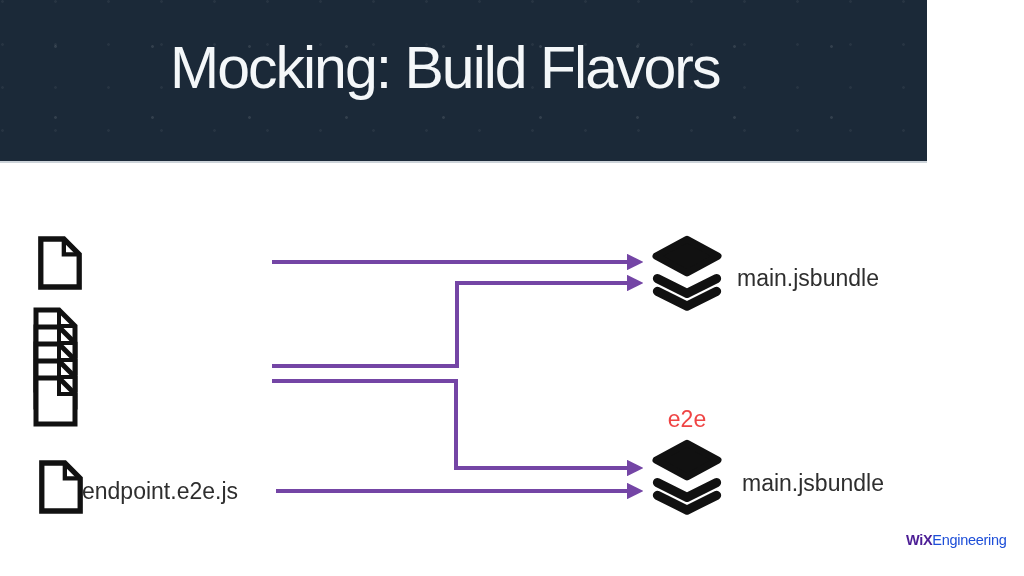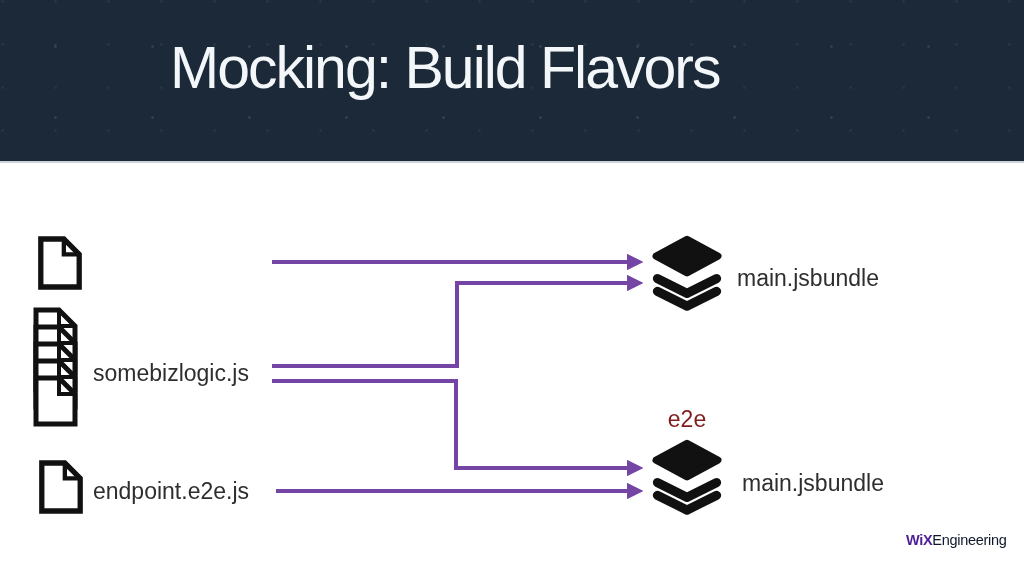--- a/index.html
+++ b/index.html
@@ -7,21 +7,21 @@
   body {
     font-family: "Liberation Sans", "DejaVu Sans", sans-serif;
     background: #ffffff;
     overflow: hidden;
     position: relative;
   }
   .slide { position: absolute; inset: 0; background: #ffffff; }
 
   
   .header {
-    position: absolute; left: 0; top: 0; width: 1024px; height: 163px;
+    position: absolute; left: 0; top: 0; width: 927px; height: 163px;
     background-color: #1b2938;
     background-image:
       radial-gradient(circle, rgba(255,255,255,0.10) 1px, transparent 1.7px),
       radial-gradient(circle, rgba(255,255,255,0.05) 1px, transparent 1.7px);
     background-size: 97px 71px, 53px 43px;
     background-position: 7px 11px, 29px 23px;
     border-bottom: 2px solid #ccd3d9;
   }
   .title {
     position: absolute; left: 170px; top: 34px;
@@ -30,44 +30,44 @@
   }
 
   
   .node-icon { position: absolute; }
   .node-label {
     position: absolute; font-size: 23px; color: #2e2e2e;
     white-space: nowrap; line-height: 26px;
   }
   .badge {
     position: absolute; left: 647px; top: 406px; width: 80px;
-    text-align: center; font-size: 23px; color: #7f1d1d;
+    text-align: center; font-size: 23px; color: #ef4444;
   }
 
   .icon-file-1   { left: 36px;  top: 234px; }
   .icon-stack    { left: 32px;  top: 306px; }
   .icon-file-3   { left: 37px;  top: 458px; }
   .icon-layers-1 { left: 648px; top: 235px; }
   .icon-layers-2 { left: 648px; top: 439px; }
 
   .label-endpoint    { left: 92px;  top: 251px; }
   .label-somebiz     { left: 93px;  top: 360px; }
-  .label-endpoint2e  { left: 93px;  top: 478px; }
+  .label-endpoint2e  { left: 82px;  top: 478px; }
   .label-bundle-1    { left: 737px; top: 265px; }
   .label-bundle-2    { left: 742px; top: 470px; }
 
   .edges { position: absolute; left: 0; top: 0; width: 1024px; height: 576px; }
 
   
   .brand {
     position: absolute; left: 906px; top: 532px;
     font-size: 14.5px; white-space: nowrap; letter-spacing: -0.3px;
   }
   .brand-bold  { font-weight: 700; color: #4c1d95; }
-  .brand-light { font-weight: 400; color: #0f172a; }
+  .brand-light { font-weight: 400; color: #1d4ed8; }
 </style>
 </head>
 <body>
 
 <div class="slide">
 
   <div class="header">
     <div class="title">Mocking: Build Flavors</div>
   </div>
 
@@ -103,21 +103,20 @@
     </g>
     <g transform="translate(0,51)">
       <path d="M4 4 H27 L43 20 V50 H4 Z" fill="#ffffff" stroke="#111111" stroke-width="5"></path>
       <path d="M27 4 V20 H43" fill="none" stroke="#111111" stroke-width="4"></path>
     </g>
     <g transform="translate(0,68)">
       <path d="M4 4 H27 L43 20 V50 H4 Z" fill="#ffffff" stroke="#111111" stroke-width="5"></path>
       <path d="M27 4 V20 H43" fill="none" stroke="#111111" stroke-width="4"></path>
     </g>
   </svg>
-  <div class="node-label label-somebiz">somebizlogic.js</div>
 
   <svg class="node-icon icon-file-3" viewBox="0 0 50 60" width="48" height="58" xmlns="http://www.w3.org/2000/svg">
     <path d="M5 5 H29 L45 21 V55 H5 Z" fill="#ffffff" stroke="#111111" stroke-width="5.5"></path>
     <path d="M29 5 V21 H45" fill="none" stroke="#111111" stroke-width="4.5"></path>
   </svg>
   <div class="node-label label-endpoint2e">endpoint.e2e.js</div>
 
   <svg class="node-icon icon-layers-1" viewBox="0 0 100 108" width="78" height="76" xmlns="http://www.w3.org/2000/svg">
     <path d="M50 6 L94 30 L50 54 L6 30 Z" fill="#111111" stroke="#111111" stroke-width="10" stroke-linejoin="round"></path>
     <path d="M8 62 L50 83 L92 62" fill="none" stroke="#111111" stroke-width="13" stroke-linecap="round" stroke-linejoin="round"></path>

